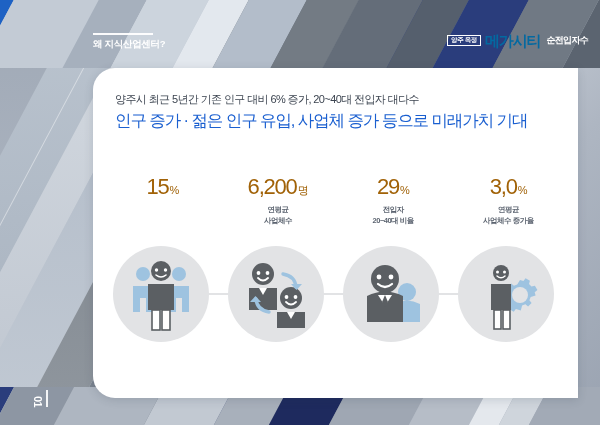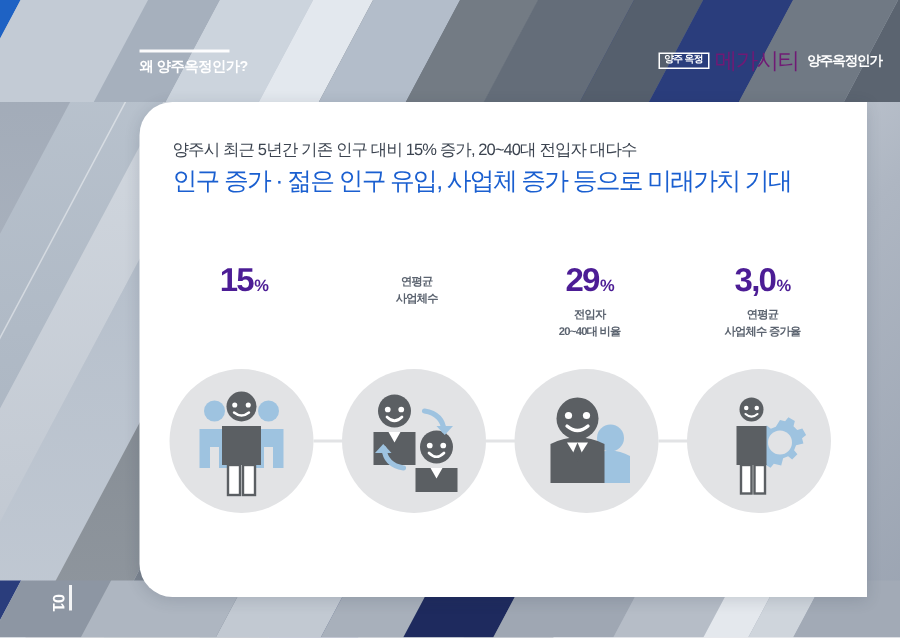--- a/index.html
+++ b/index.html
@@ -50,21 +50,21 @@
   .brand-badge{
     display:inline-block;
     border:1px solid #ffffff;
     color:#ffffff;
     font-size:6.5px;font-weight:bold;
     padding:1.5px 3px;
     letter-spacing:-.4px;
     line-height:1;
   }
   .brand-main{
-    color:#701a75;font-size:15px;font-weight:normal;letter-spacing:-1.1px;
+    color:#0369a1;font-size:15px;font-weight:bold;letter-spacing:-1.1px;
     line-height:1;
   }
   .brand-sub{
     color:#ffffff;font-size:9px;font-weight:bold;letter-spacing:-.7px;
     line-height:1;margin-left:2px;
   }
 
   
   .footer-band{
     position:absolute;left:0;bottom:0;width:600px;height:38px;overflow:hidden;
@@ -107,21 +107,21 @@
 
   
   .stats{
     position:absolute;left:12px;top:108px;width:461px;
     display:flex;
   }
   .stat{
     flex:1;text-align:center;
   }
   .stat-value{
-    color:#4c1d95;font-weight:bold;letter-spacing:-1.2px;line-height:1;
+    color:#a16207;font-weight:normal;letter-spacing:-1.2px;line-height:1;
     white-space:nowrap;
   }
   .stat-num{font-size:22px;}
   .stat-unit{font-size:11px;margin-left:1px;letter-spacing:-.5px;}
   .stat-label{
     margin-top:7px;
     font-size:7.5px;color:#5c6470;line-height:1.45;letter-spacing:-.5px;
     font-weight:bold;
   }
 
@@ -176,26 +176,26 @@
     <div class="hstripe" style="left:270px;width:58px;background:#b3bdca;"></div>
     <div class="hstripe" style="left:328px;width:52px;background:#737b84;"></div>
     <div class="hstripe" style="left:380px;width:64px;background:#646d79;"></div>
     <div class="hstripe" style="left:444px;width:46px;background:#555f6d;"></div>
     <div class="hstripe" style="left:490px;width:60px;background:#2a3d7c;"></div>
     <div class="hstripe" style="left:550px;width:70px;background:#707984;"></div>
     <div class="hstripe" style="left:620px;width:60px;background:#5b6470;"></div>
   </div>
 
   <div class="header-rule"></div>
-  <div class="header-title">왜 양주옥정인가?</div>
+  <div class="header-title">왜 지식산업센터?</div>
 
   <div class="brand">
     <span class="brand-badge">양주 옥정</span>
     <span class="brand-main">메가시티</span>
-    <span class="brand-sub">양주옥정인가</span>
+    <span class="brand-sub">순전입자수</span>
   </div>
 
   <div class="footer-band">
     <div class="fstripe" style="left:-60px;width:90px;background:#2a3d7c;"></div>
     <div class="fstripe" style="left:30px;width:60px;background:#8d96a3;"></div>
     <div class="fstripe" style="left:90px;width:90px;background:#aeb6c1;"></div>
     <div class="fstripe" style="left:180px;width:70px;background:#c2c9d2;"></div>
     <div class="fstripe" style="left:250px;width:55px;background:#a8b0bb;"></div>
     <div class="fstripe" style="left:305px;width:60px;background:#1e2a5e;"></div>
     <div class="fstripe" style="left:365px;width:80px;background:#9fa7b3;"></div>
@@ -205,32 +205,35 @@
     <div class="fstripe" style="left:565px;width:90px;background:#a2aab6;"></div>
   </div>
 
   <div class="page-num">
     <span class="page-num-text">01</span>
     <span class="page-num-bar"></span>
   </div>
 
   <div class="card">
 
-    <div class="kicker">양주시 최근 5년간 기존 인구 대비 15% 증가, 20~40대 전입자 대다수</div>
+    <div class="kicker">양주시 최근 5년간 기존 인구 대비 6% 증가, 20~40대 전입자 대다수</div>
     <div class="headline">인구 증가 · 젊은 인구 유입, 사업체 증가 등으로 미래가치 기대</div>
 
     <div class="stats">
 
       <div class="stat">
         <div class="stat-value">
           <span class="stat-num">15</span><span class="stat-unit">%</span>
         </div>
       </div>
 
       <div class="stat">
+        <div class="stat-value">
+          <span class="stat-num">6,200</span><span class="stat-unit">명</span>
+        </div>
         <div class="stat-label">
           <span>연평균</span><br>
           <span>사업체수</span>
         </div>
       </div>
 
       <div class="stat">
         <div class="stat-value">
           <span class="stat-num">29</span><span class="stat-unit">%</span>
         </div>

